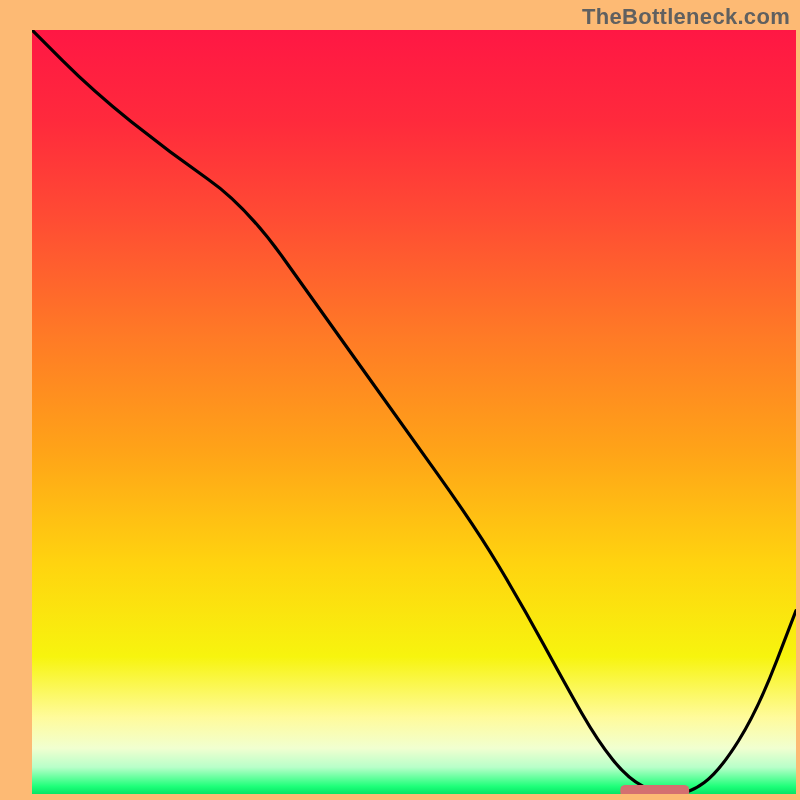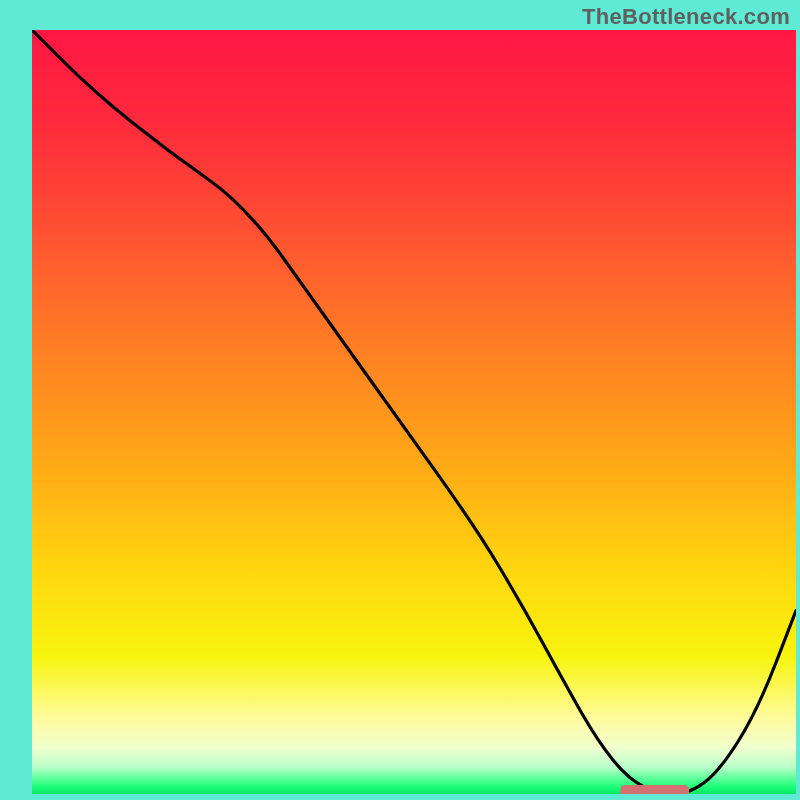--- a/index.html
+++ b/index.html
@@ -8,21 +8,21 @@
     width: 800px;
     height: 800px;
     background: #000;
     overflow: hidden;
     font-family: Arial, Helvetica, sans-serif;
   }
   .frame {
     position: relative;
     width: 800px;
     height: 800px;
-    background: #5eead4;
+    background: #fdba74;
   }
   .watermark {
     position: absolute;
     top: 4px;
     right: 10px;
     color: #606060;
     font-size: 22px;
     font-weight: 600;
     letter-spacing: 0.3px;
     z-index: 10;

